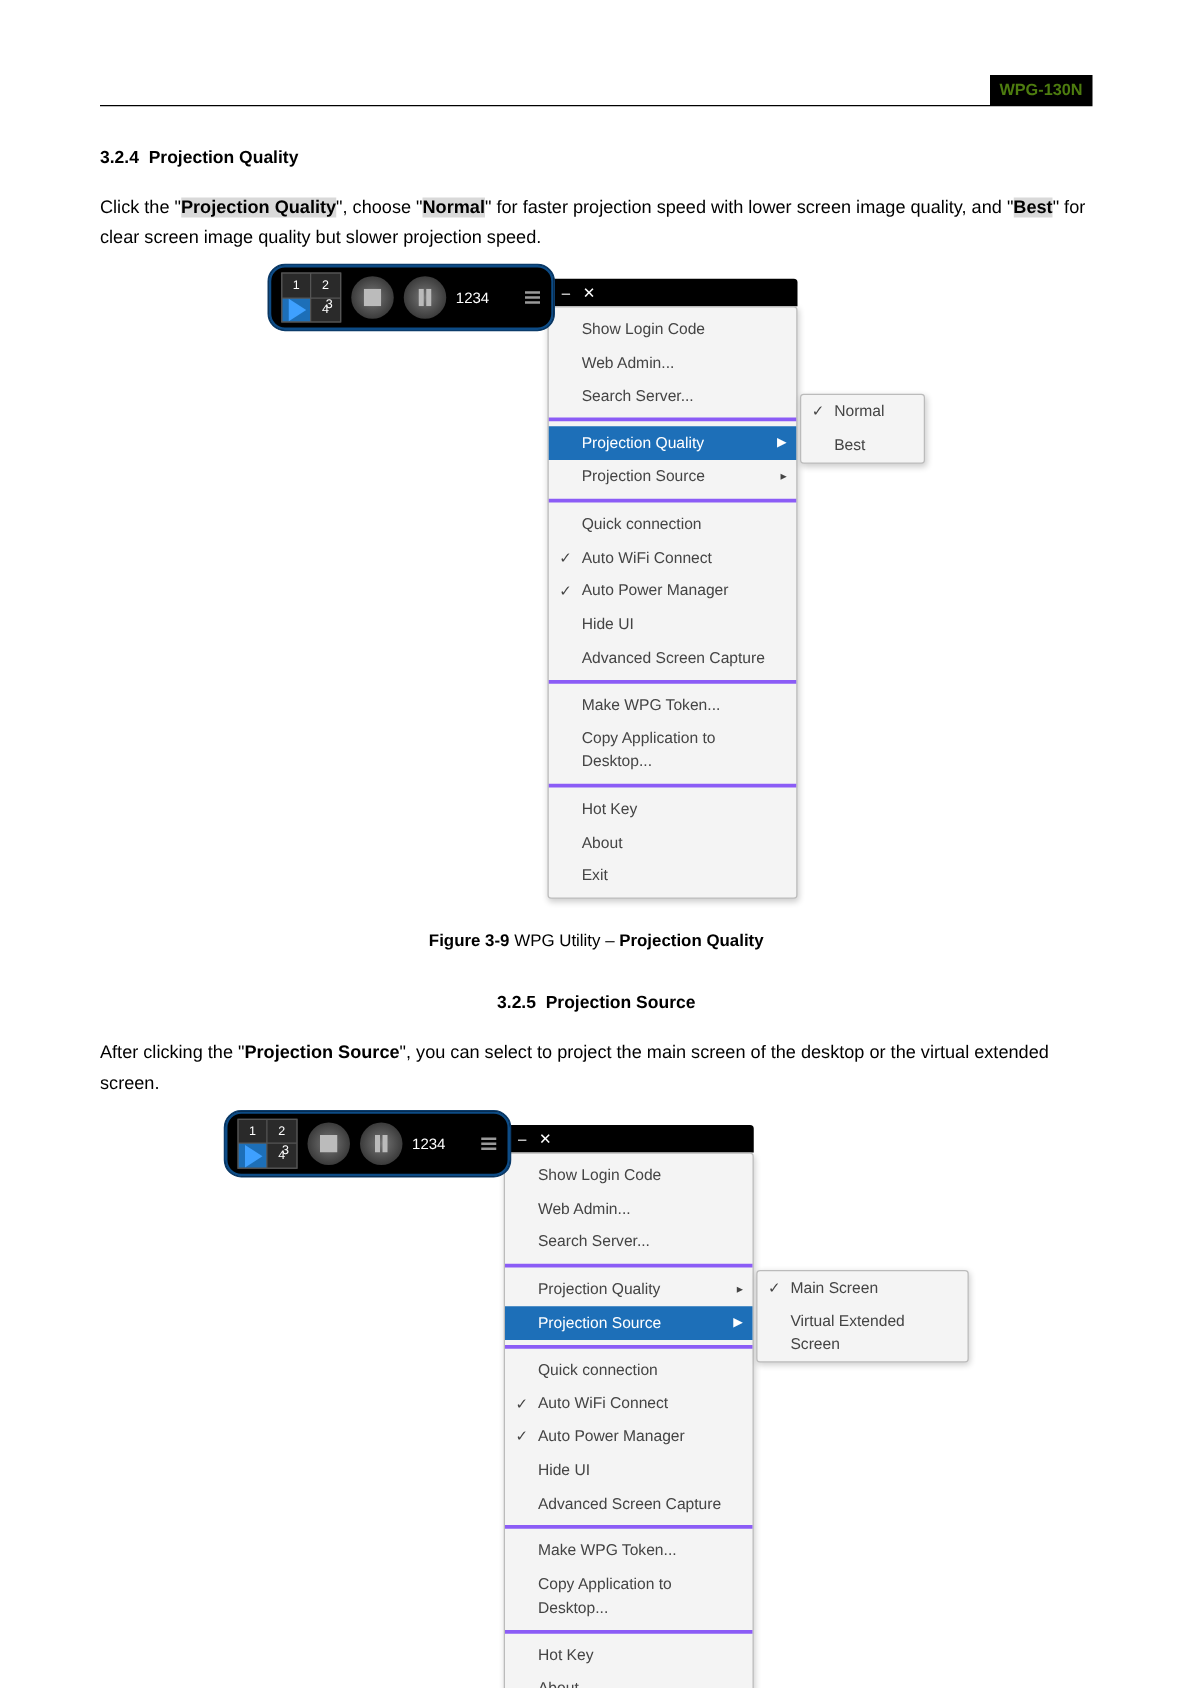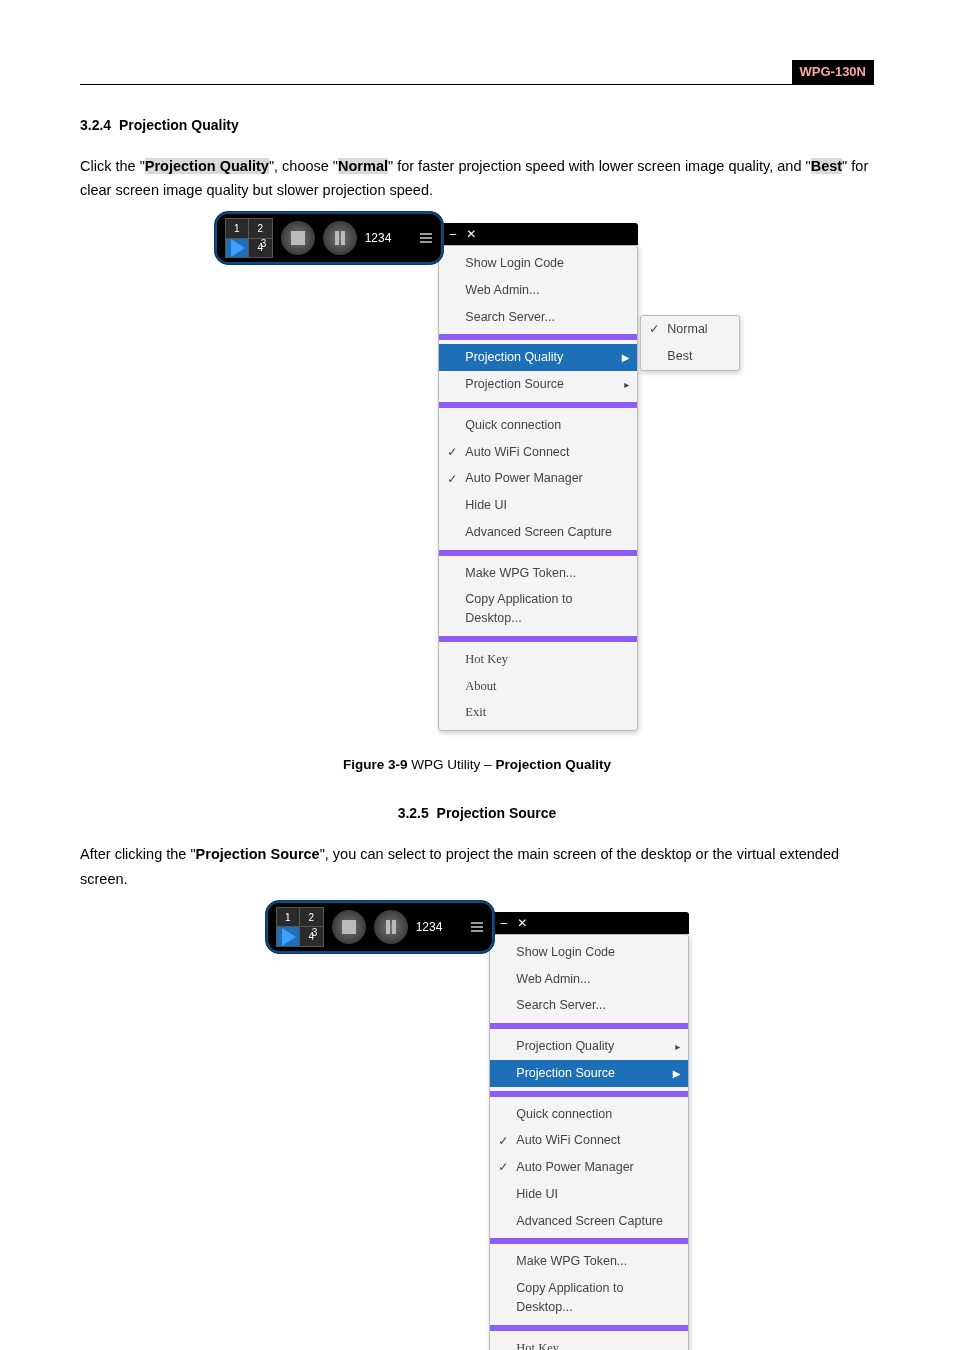--- a/index.html
+++ b/index.html
@@ -7,21 +7,21 @@
       font-family: Arial, Helvetica, sans-serif;
       background: #fff;
       width: 954px;
       padding: 60px 80px 40px;
       font-size: 14.5px;
       line-height: 1.5;
       color: #000;
     }
     .header-badge {
       background: #000;
-      color: #fca5a5;
+      color: #4d7c0f;
       font-weight: bold;
       padding: 2px 8px;
       font-size: 13px;
       display: inline-block;
       float: right;
     }
     .header-line {
       clear: both;
       border-bottom: 1.5px solid #000;
       margin-top: 4px;
@@ -79,22 +79,22 @@
       margin-left:-2px;
     }
     .win-ctrl span { padding:0 4px; border-radius:2px; }
     .win-ctrl .sep { color:#555; padding:0; }
 
     .menu {
       background:#f4f4f4; border:1px solid #bbb;
       border-radius:3px; box-shadow:1px 2px 5px rgba(0,0,0,.2);
       width:200px;
     }
-    .menu-group { border-bottom:6px solid #8b5cf6; padding:4px 0; }
-    .menu-group:last-child { border-bottom:none;font-family:Liberation Serif, serif; }
+    .menu-group { border-bottom:3px solid #8b5cf6; padding:4px 0; }
+    .menu-group:last-child { border-bottom:none; }
     .menu-item {
       padding:4px 8px 4px 26px;
       position:relative;
       cursor:default;
       display:flex; justify-content:space-between; align-items:center;
     }
     .menu-item.checked::before {
       content:"✓"; position:absolute; left:8px; font-size:12px;
     }
     .menu-item.selected {
@@ -345,17 +345,25 @@
               <div class="menu-item">
                   <span>About</span>
                 </div>
               <div class="menu-item">
                   <span>Exit</span>
                 </div>
             </div>
           </div>
         </div>
 
+        <div class="submenu" style="margin-top:116px;width:170px;">
+          <div class="menu-item checked">
+              <span>Main Screen</span>
+            </div>
+          <div class="menu-item">
+              <span>Virtual Extended Screen</span>
+            </div>
+        </div>
       </div>
     </div>
   </div>
   
 </div>
 
 </body></html>

